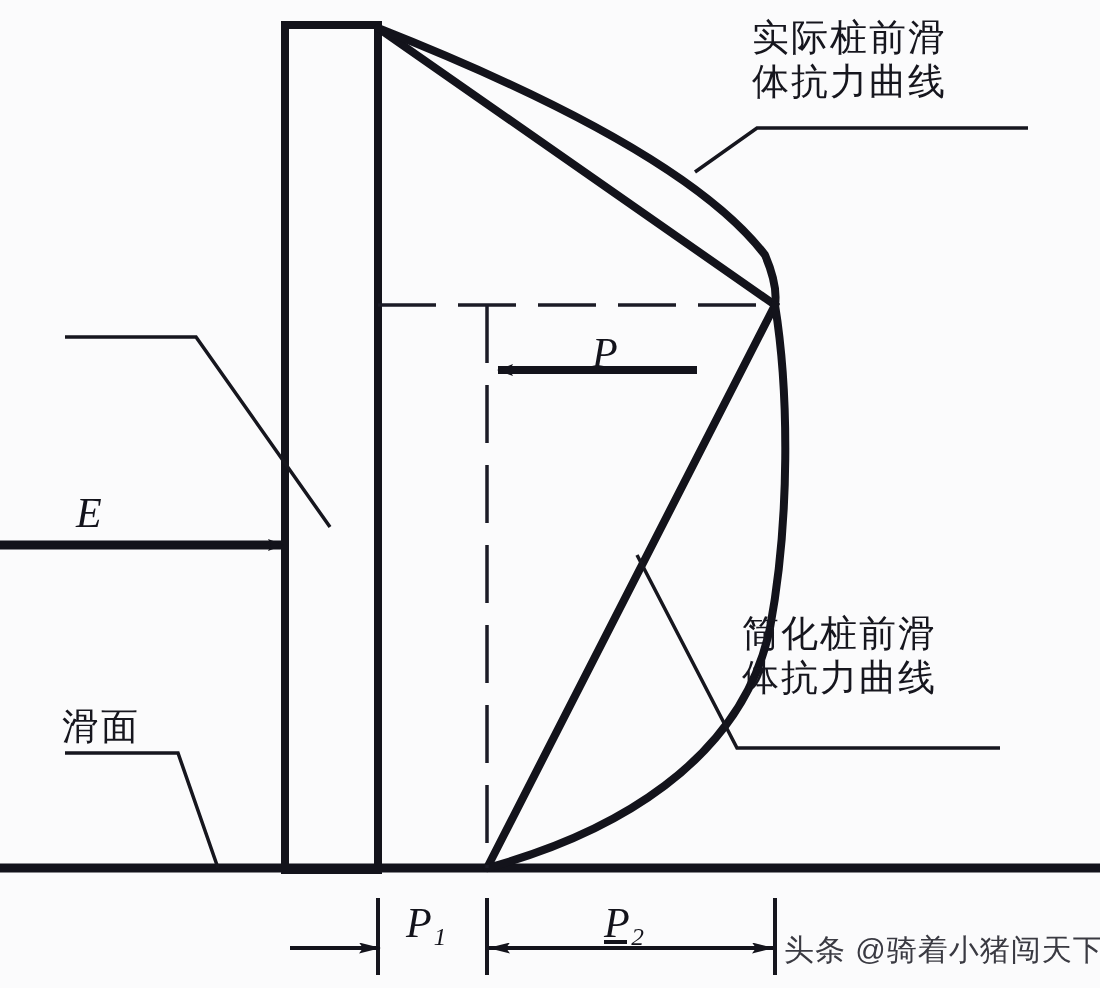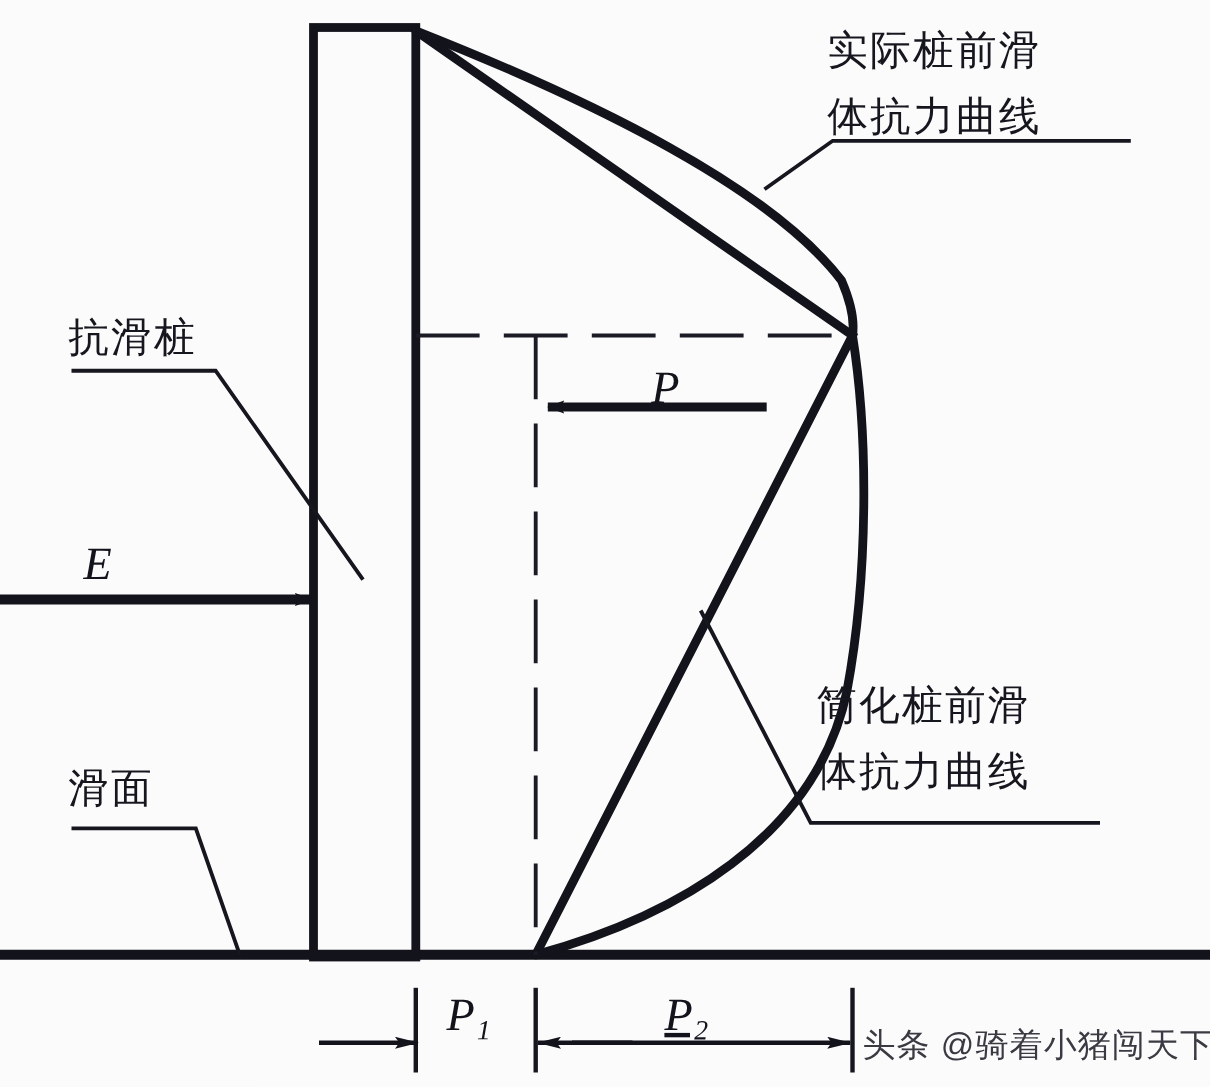--- a/index.html
+++ b/index.html
@@ -22,21 +22,21 @@
     left: 0;
     top: 0;
     width: 1100px;
     height: 988px;
   }
   .cn-label {
     position: absolute;
     font-family: "Liberation Sans", sans-serif;
     color: #16161e;
     font-size: 37px;
-    line-height: 60px;
+    line-height: 44px;
     letter-spacing: 2px;
     white-space: pre;
     font-weight: 400;
   }
   .sym-label {
     position: absolute;
     font-family: "Liberation Serif", serif;
     font-style: italic;
     color: #13131b;
     font-size: 42px;
@@ -48,21 +48,21 @@
     font-family: "Liberation Sans", sans-serif;
     font-size: 30px;
     color: #2a2a33;
     white-space: pre;
     opacity: 0.92;
     letter-spacing: 1px;
   }
   .lbl-actual   { left: 752px; top: 16px;  }
   .lbl-simple   { left: 742px; top: 612px; text-align: center; }
   .lbl-pile     { left: 62px;  top: 277px; }
-  .lbl-slip     { left: 62px;  top: 687px; }
+  .lbl-slip     { left: 62px;  top: 705px; }
   .lbl-E        { left: 76px;  top: 492px; }
   .lbl-P        { left: 592px; top: 332px; }
   .lbl-P1       { left: 406px; top: 902px; font-style: italic; }
   .lbl-P2       { left: 604px; top: 902px; text-decoration: underline; }
   .wm           { left: 784px; top: 930px; }
 </style>
 </head>
 <body>
 
 <div id="stage">
@@ -115,21 +115,20 @@
 
     <line x1="520" y1="948" x2="773" y2="948" stroke="#13131b" stroke-width="4" marker-end="url(#dimArr)"></line>
   </svg>
 
   <div class="cn-label lbl-actual">实际桩前滑
 体抗力曲线</div>
 
   <div class="cn-label lbl-simple">简化桩前滑
 体抗力曲线</div>
 
-  <div class="cn-label lbl-pile">抗滑桩</div>
 
   <div class="cn-label lbl-slip">滑面</div>
 
   <div class="sym-label lbl-E">E</div>
 
   <div class="sym-label lbl-P">P</div>
 
   <div class="sym-label lbl-P1">P₁</div>
 
   <div class="sym-label lbl-P2">P₂</div>

